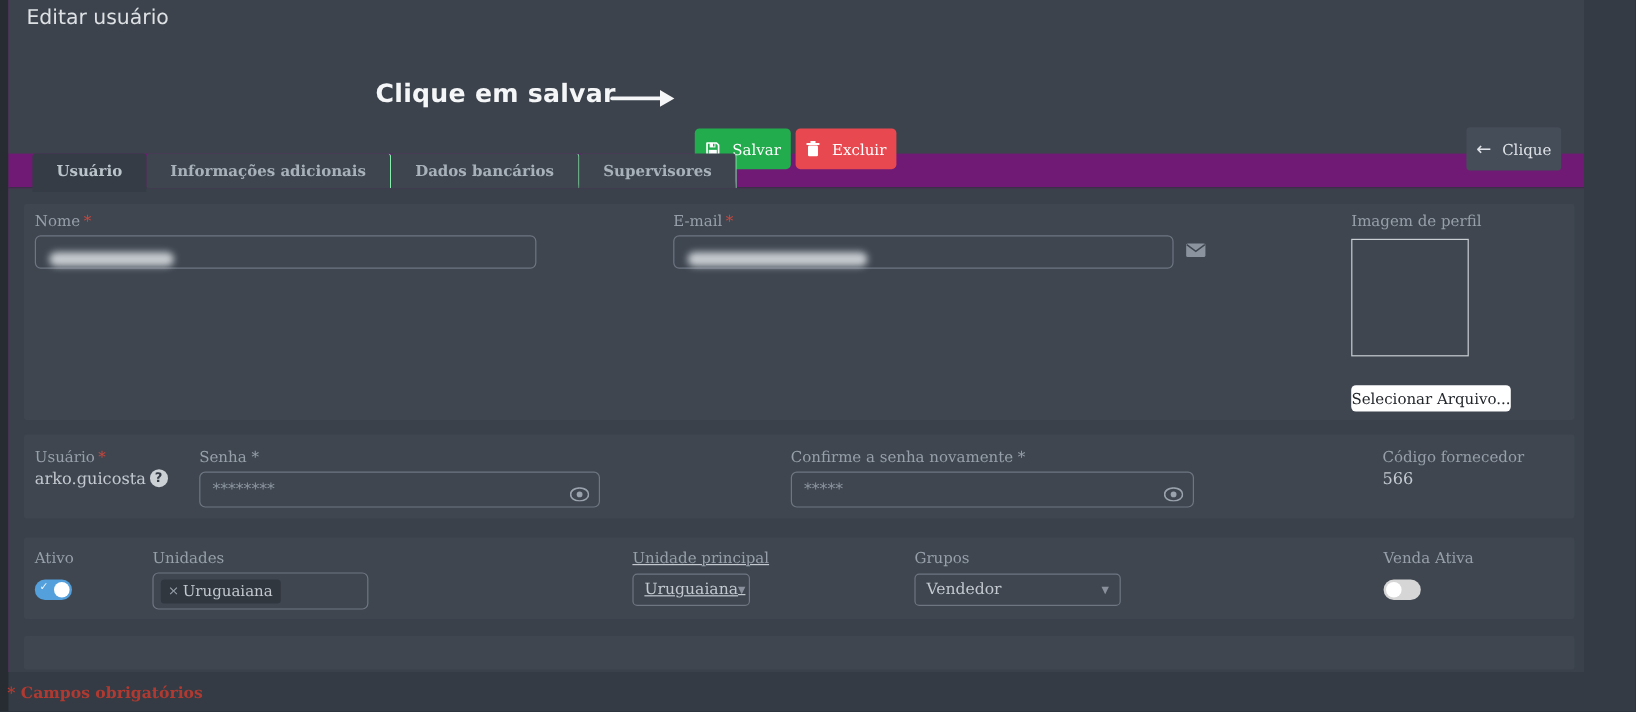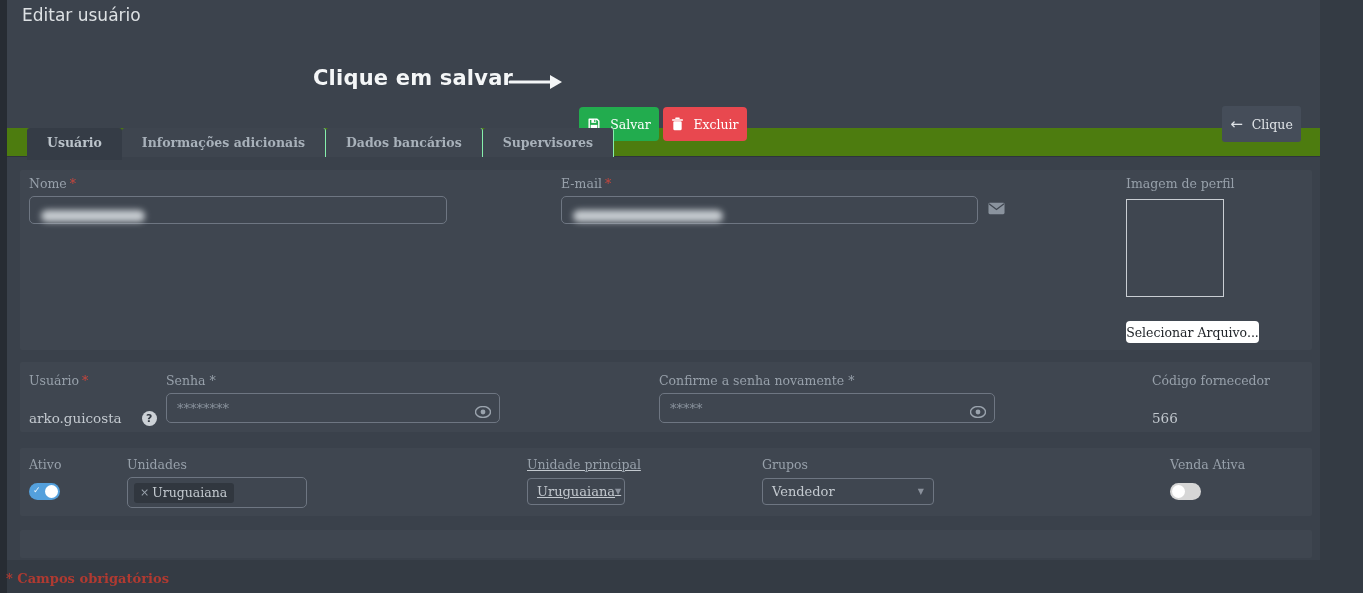--- a/index.html
+++ b/index.html
@@ -2,21 +2,21 @@
 <html><head>
 <meta charset="utf-8">
 <style>
   * { margin:0; padding:0; box-sizing:border-box; }
   html,body { background:#2c323a; }
   .screen {
     position:relative; width:1363px; height:593px; overflow:hidden;
     background:#343b44; font-family:"DejaVu Serif", serif; color:#c3c9cf;
   }
   .left-strip { position:absolute; left:0; top:0; width:7px; height:593px; background:#272c33; }
-  .main { position:absolute; left:7px; top:0; width:1313px; height:560px; background:#4d7c0f; }
+  .main { position:absolute; left:7px; top:0; width:1313px; height:560px; background:#701a75; }
   .header { position:absolute; left:0; top:0; width:100%; height:128px; background:#3c434d; }
   .page-title {
     position:absolute; left:15px; top:1px; font-family:"DejaVu Sans", sans-serif;
     font-size:17px; color:#dde1e4; line-height:28px;
   }
   
   .annotation {
     position:absolute; left:306px; top:66px; font-family:"DejaVu Sans", sans-serif;
     font-weight:bold; font-size:21px; color:#f4f6f7; letter-spacing:.2px;
   }
@@ -59,21 +59,21 @@
   .tinput::placeholder { color:#8b949e; opacity:1; }
   .blobwrap { position:absolute; top:13px; left:11px; display:flex; }
   .blob { background:#dde2e6; opacity:.85; filter:blur(3px); border-radius:6px; height:12px; }
   .iconbtn { position:absolute; cursor:pointer; line-height:0; }
   
   .img-box { width:98px; height:98px; border:1px solid #c9ced3; margin-top:8px; background:transparent; }
   .file-btn {
     margin-top:24px; width:133px; height:22px; background:#ffffff; color:#22262b;
     border:none; border-radius:4px; font-family:"DejaVu Serif", serif; font-size:12.5px; cursor:pointer;
   }
-  .value-line { margin-top:22px; font-size:13.5px; color:#c3c9cf; display:flex; align-items:center; gap:20px; }
+  .value-line { margin-top:3px; font-size:13.5px; color:#c3c9cf; display:flex; align-items:flex-start; gap:3px; }
   .help-badge {
     width:15px; height:15px; border-radius:50%; background:#ccd1d6; color:#343b44;
     font-size:11px; font-weight:bold; display:inline-flex; align-items:center; justify-content:center;
     cursor:pointer; font-family:"DejaVu Sans", sans-serif;
   }
   
   .toggle { position:relative; width:31px; height:17px; border-radius:9px; margin-top:11px; cursor:pointer; }
   .toggle.on  { background:#54a0dc; }
   .toggle.off { background:#d6d6d6; }
   .knob { position:absolute; top:2px; width:13px; height:13px; border-radius:50%; background:#ffffff; }
@@ -267,21 +267,21 @@
         </div>
 
         <div class="group" style="left:742px; top:9px;">
           <div class="lbl">Grupos</div>
           <div class="select" style="width:172px;">
             <span>Vendedor</span>
             <span class="caret">▼</span>
           </div>
         </div>
 
-        <div class="group" style="left:1133px; top:9px;margin-left:17px;">
+        <div class="group" style="left:1133px; top:9px;">
           <div class="lbl">Venda Ativa</div>
           <div class="toggle off">
             <span class="knob"></span>
           </div>
         </div>
       </div>
 
       <div class="row row4"></div>
     </div>
   </div>

